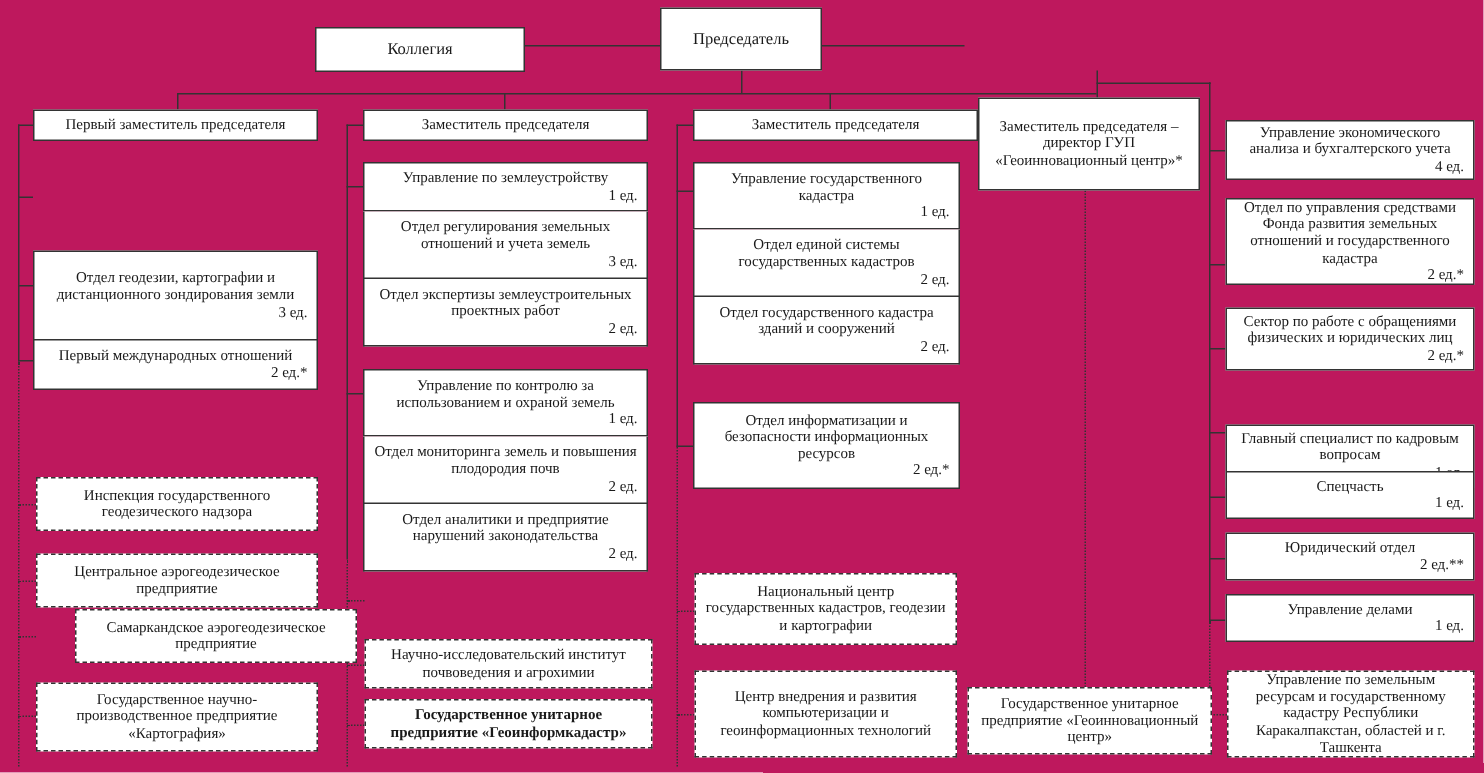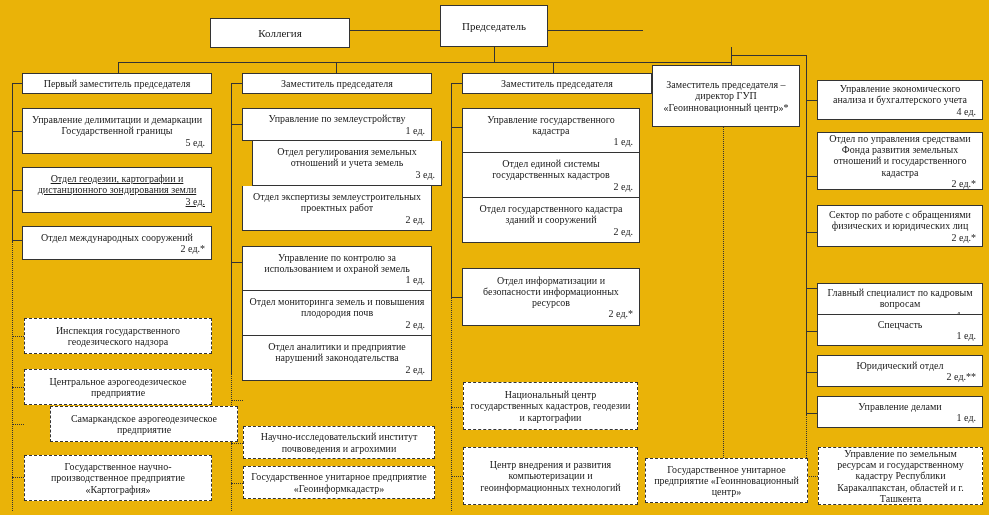--- a/index.html
+++ b/index.html
@@ -4,21 +4,21 @@
 <style>
   html, body {
     margin: 0;
     padding: 0;
     background: #ffffff;
   }
   #canvas {
     position: relative;
     width: 989px;
     height: 515px;
-    background: #eab308;
+    background: #be185d;
     font-family: "Liberation Serif", "DejaVu Serif", serif;
     color: #1a1a1a;
     overflow: hidden;
   }
   .box {
     position: absolute;
     box-sizing: border-box;
     border: 1px solid #333333;
     background: #ffffff;
     display: flex;
@@ -134,32 +134,28 @@
 
   <div class="box fs11" style="left:210px; top:18px; width:140px; height:30px;">
     <span class="title">Коллегия</span>
   </div>
 
 
   <div class="box fs10" style="left:22px; top:73px; width:190px; height:21px;">
     <span class="title">Первый заместитель председателя</span>
   </div>
 
-  <div class="box fs10" style="left:22px; top:108px; width:190px; height:46px;">
-    <span class="title">Управление делимитации и демаркации Государственной границы</span>
-    <span class="units">5 ед.</span>
-  </div>
-
-  <div class="box fs10" style="left:22px; top:167px; width:190px; height:46px;text-decoration:underline;">
+
+  <div class="box fs10" style="left:22px; top:167px; width:190px; height:60px;">
     <span class="title">Отдел геодезии, картографии и дистанционного зондирования земли</span>
     <span class="units">3 ед.</span>
   </div>
 
   <div class="box fs10" style="left:22px; top:226px; width:190px; height:34px;">
-    <span class="title">Отдел международных сооружений</span>
+    <span class="title">Первый международных отношений</span>
     <span class="units">2 ед.*</span>
   </div>
 
   <div class="box dashed fs10" style="left:24px; top:318px; width:188px; height:36px;">
     <span class="title">Инспекция государственного геодезического надзора</span>
   </div>
 
   <div class="box dashed fs10" style="left:24px; top:369px; width:188px; height:36px;">
     <span class="title">Центральное аэрогеодезическое предприятие</span>
   </div>
@@ -174,21 +170,21 @@
 
   <div class="box fs10" style="left:242px; top:73px; width:190px; height:21px;">
     <span class="title">Заместитель председателя</span>
   </div>
 
   <div class="box fs10" style="left:242px; top:108px; width:190px; height:33px;">
     <span class="title">Управление по землеустройству</span>
     <span class="units">1 ед.</span>
   </div>
 
-  <div class="box fs10 noborder-top" style="left:242px; top:141px; width:190px; height:45px;margin-left:10px;">
+  <div class="box fs10 noborder-top" style="left:242px; top:141px; width:190px; height:45px;">
     <span class="title">Отдел регулирования земельных отношений и учета земель</span>
     <span class="units">3 ед.</span>
   </div>
 
   <div class="box fs10 noborder-top" style="left:242px; top:186px; width:190px; height:45px;">
     <span class="title">Отдел экспертизы землеустроительных проектных работ</span>
     <span class="units">2 ед.</span>
   </div>
 
   <div class="box fs10" style="left:242px; top:246px; width:190px; height:45px;">
@@ -204,21 +200,21 @@
   <div class="box fs10 noborder-top" style="left:242px; top:336px; width:190px; height:45px;">
     <span class="title">Отдел аналитики и предприятие нарушений законодательства</span>
     <span class="units">2 ед.</span>
   </div>
 
 
   <div class="box dashed fs10" style="left:243px; top:426px; width:192px; height:33px;">
     <span class="title">Научно-исследовательский институт почвоведения и агрохимии</span>
   </div>
 
-  <div class="box dashed fs10" style="left:243px; top:466px; width:192px; height:33px;">
+  <div class="box dashed fs10" style="left:243px; top:466px; width:192px; height:33px;font-weight:bold;">
     <span class="title">Государственное унитарное предприятие «Геоинформкадастр»</span>
   </div>
 
   <div class="box fs10" style="left:462px; top:73px; width:190px; height:21px;">
     <span class="title">Заместитель председателя</span>
   </div>
 
   <div class="box fs10" style="left:462px; top:108px; width:178px; height:45px;">
     <span class="title">Управление государственного кадастра</span>
     <span class="units">1 ед.</span>

